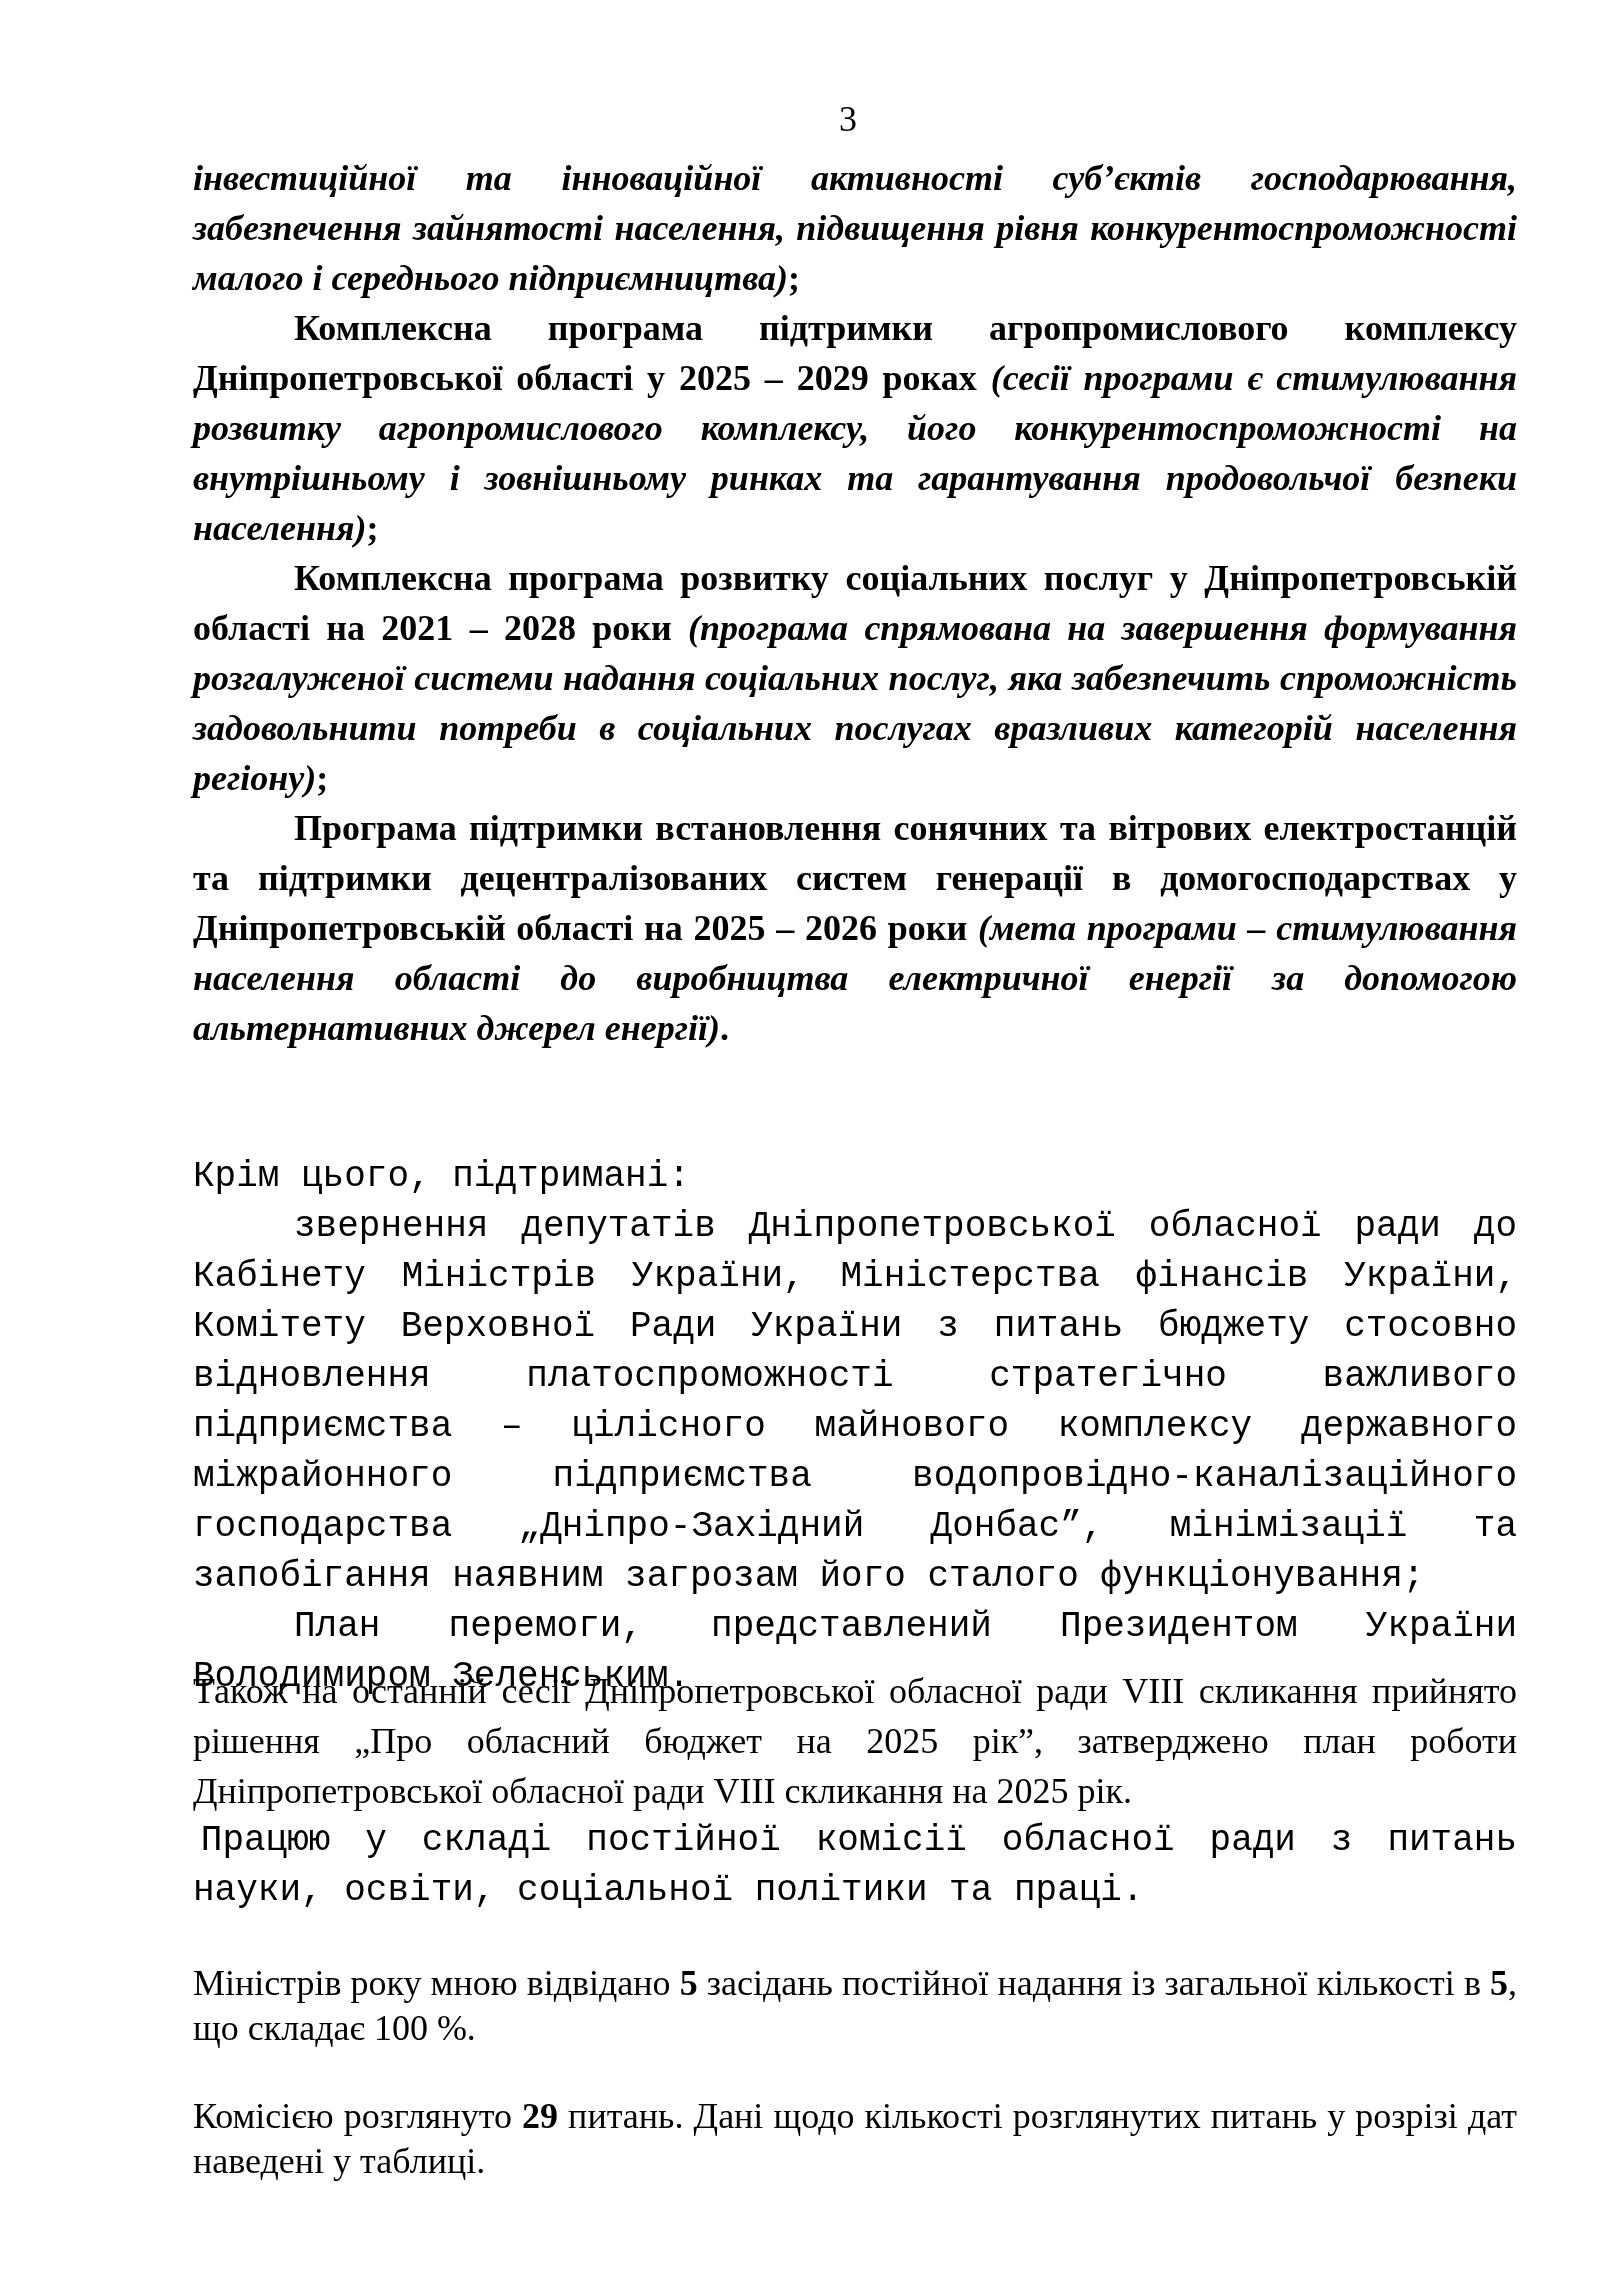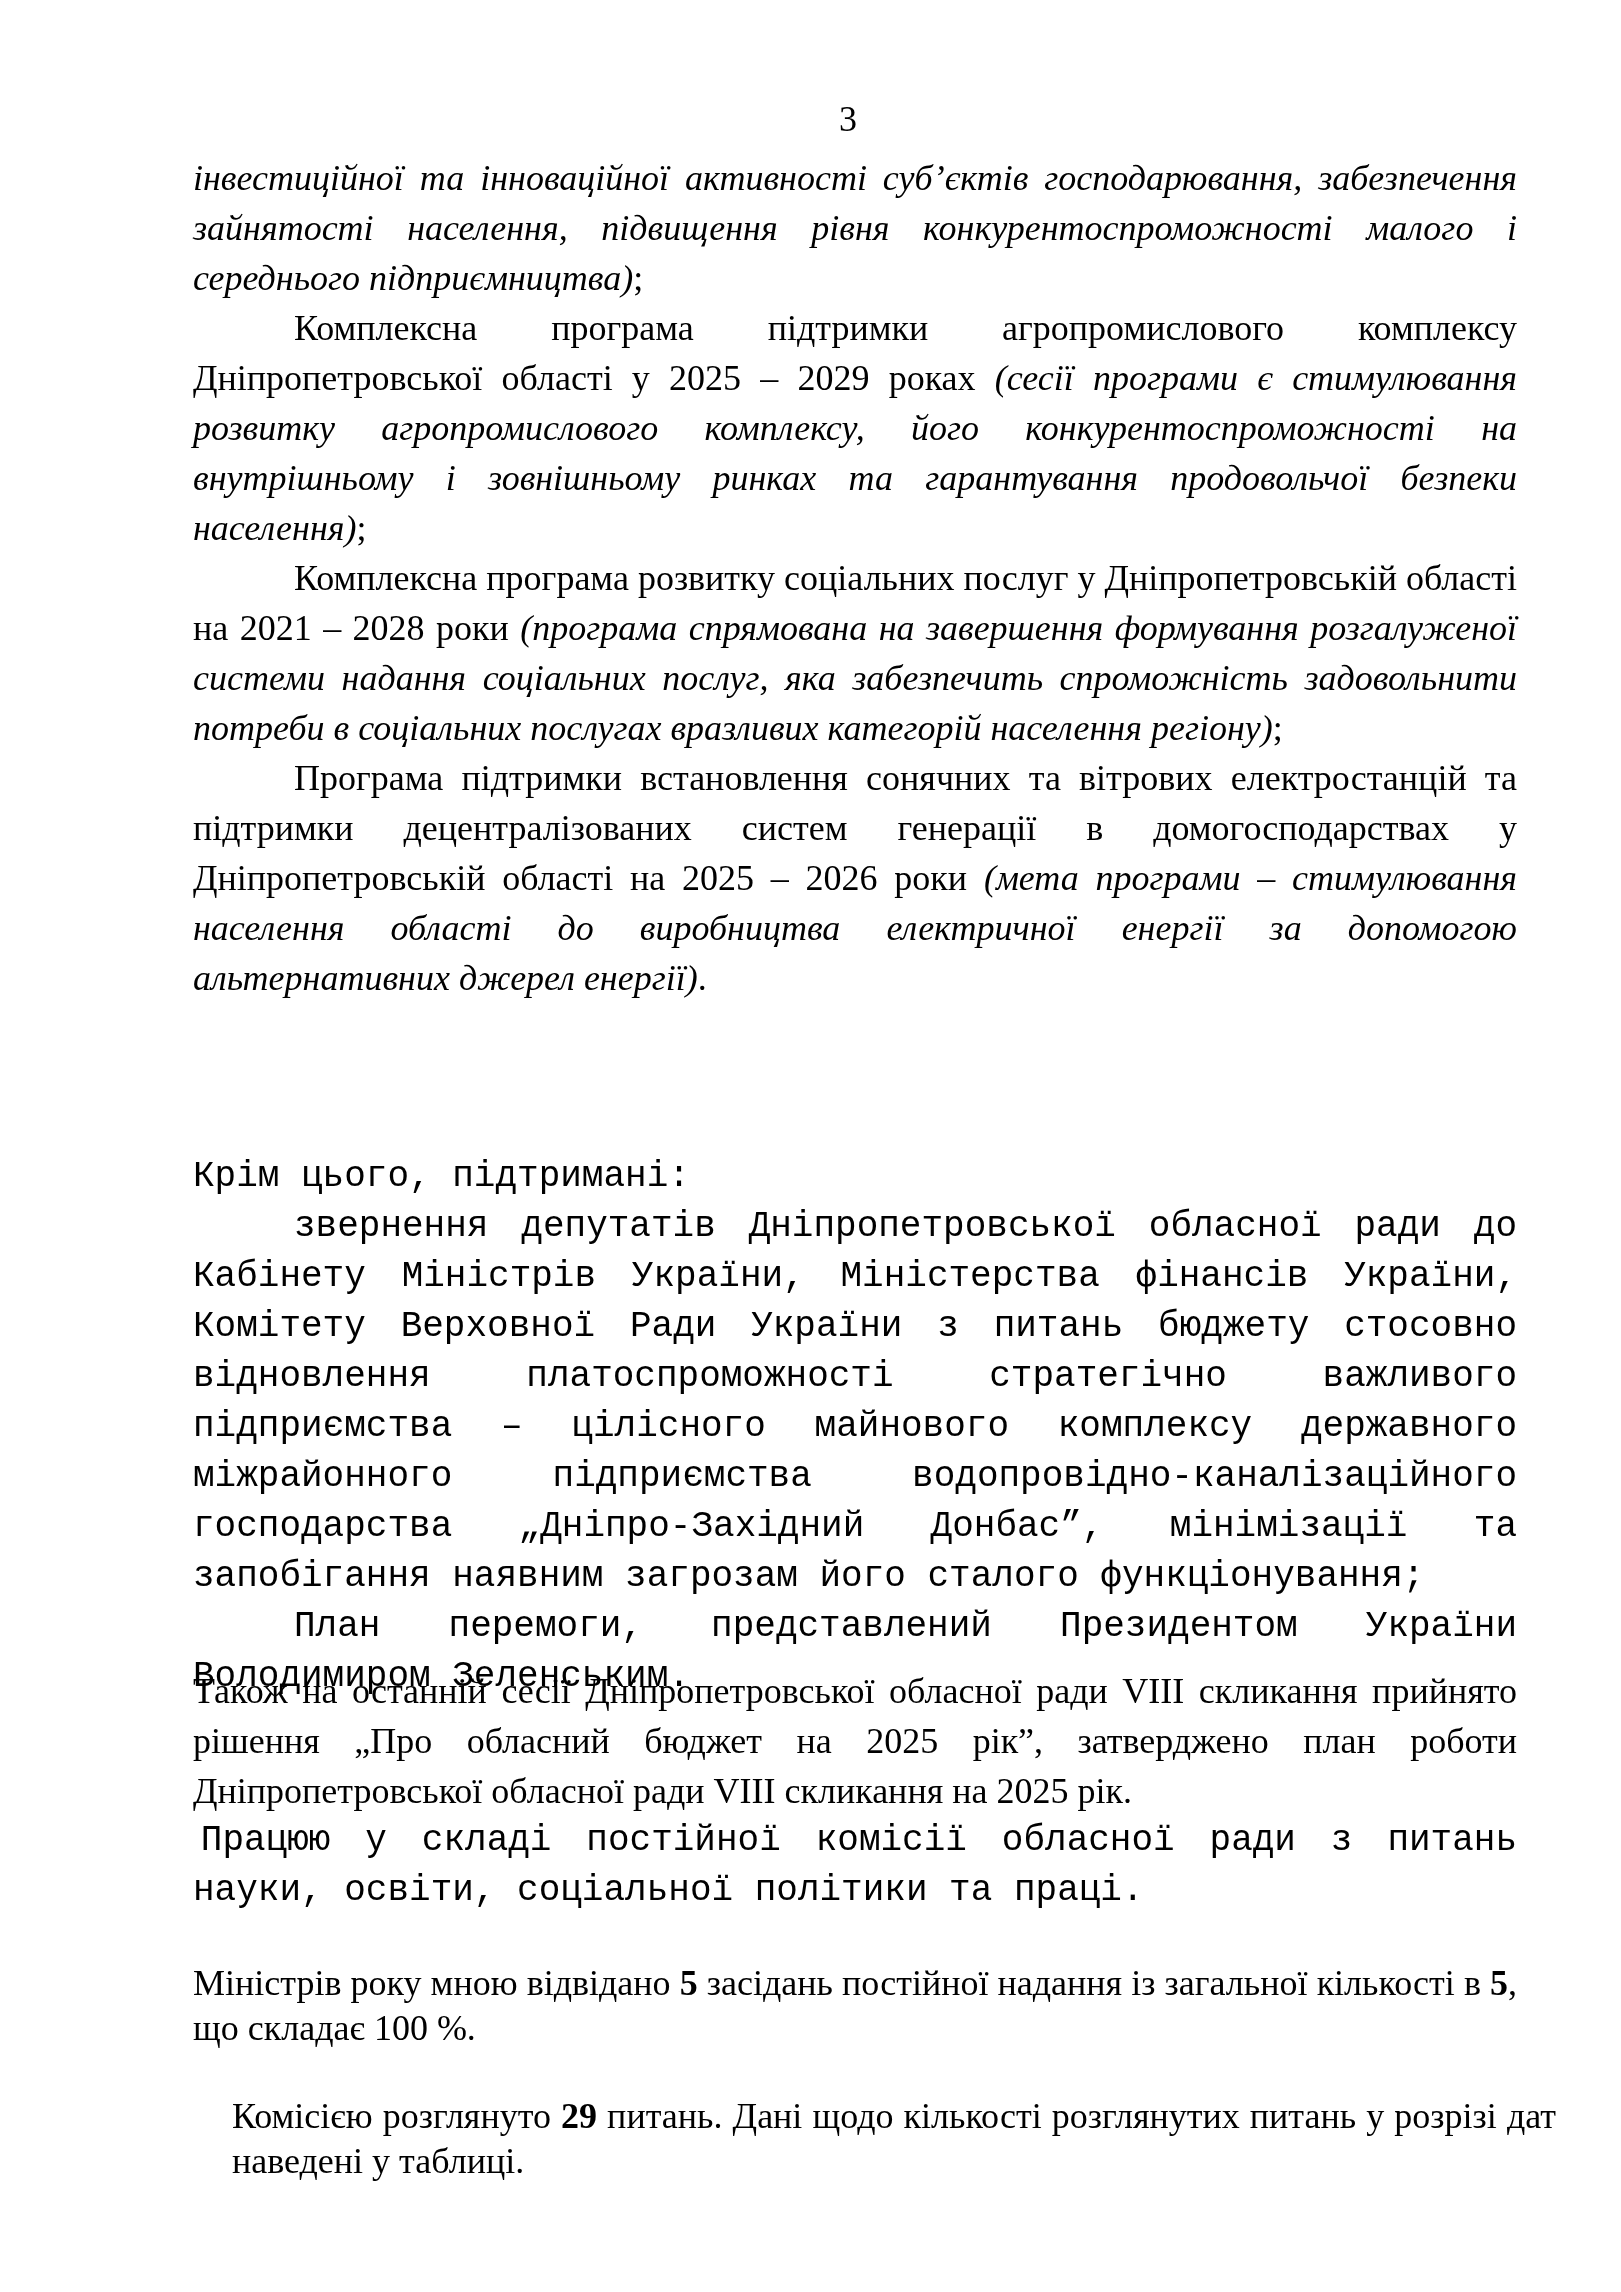--- a/index.html
+++ b/index.html
@@ -42,21 +42,21 @@
   .b { font-weight: bold; }
   .lh515 { line-height: 50px; }
   .lh47 { line-height: 45px; }
   .sp4 { text-indent: 7.8px; font-family: Liberation Mono, monospace; }
 </style>
 </head>
 <body>
 
 <div class="page-number">3</div>
 
-<div class="block lh515" style="top: 153px;">
+<div class="block lh515" style="top: 153px; font-weight: bold;">
   <p class="noindent"><span class="it">інвестиційної та інноваційної активності суб’єктів господарювання, забезпечення зайнятості населення, підвищення рівня конкурентоспроможності малого і середнього підприємництва)</span><span>;</span></p>
   <p class="indent"><span>Комплексна програма підтримки агропромислового комплексу Дніпропетровської області у 2025 – 2029 роках </span><span class="it">(сесії програми є стимулювання розвитку агропромислового комплексу, його конкурентоспроможності на внутрішньому і зовнішньому ринках та гарантування продовольчої безпеки населення)</span><span>;</span></p>
   <p class="indent"><span>Комплексна програма розвитку соціальних послуг у Дніпропетровській області на 2021 – 2028 роки </span><span class="it">(програма спрямована на завершення формування розгалуженої системи надання соціальних послуг, яка забезпечить спроможність задовольнити потреби в соціальних послугах вразливих категорій населення регіону)</span><span>;</span></p>
   <p class="indent"><span>Програма підтримки встановлення сонячних та вітрових електростанцій та підтримки децентралізованих систем генерації в домогосподарствах у Дніпропетровській області на 2025 – 2026 роки </span><span class="it">(мета програми – стимулювання населення області до виробництва електричної енергії за допомогою альтернативних джерел енергії)</span><span>.</span></p>
 </div>
 
 <div class="block lh515" style="top: 1152px; font-family: Liberation Mono, monospace;">
   <p class="noindent">Крім цього, підтримані:</p>
   <p class="indent">звернення депутатів Дніпропетровської обласної ради до Кабінету Міністрів України, Міністерства фінансів України, Комітету Верховної Ради України з питань бюджету стосовно відновлення платоспроможності стратегічно важливого підприємства – цілісного майнового комплексу державного міжрайонного підприємства водопровідно-каналізаційного господарства „Дніпро-Західний Донбас”, мінімізації та запобігання наявним загрозам його сталого функціонування;</p>
   <p class="indent">План перемоги, представлений Президентом України Володимиром Зеленським.</p>
@@ -64,16 +64,16 @@
 
 <div class="block lh515" style="top: 1666px;">
   <p class="noindent">Також на останній сесії Дніпропетровської обласної ради VIII скликання прийнято рішення „Про обласний бюджет на 2025 рік”, затверджено план роботи Дніпропетровської обласної ради VIII скликання на 2025 рік.</p>
   <p class="sp4">Працюю у складі постійної комісії обласної ради з питань науки, освіти, соціальної політики та праці.</p>
 </div>
 
 <div class="block lh47" style="top: 1961px;">
   <p class="noindent"><span>Міністрів року мною відвідано </span><span class="b">5</span><span> засідань постійної надання із загальної кількості в </span><span class="b">5</span><span>, що складає 100 %.</span></p>
 </div>
 
-<div class="block lh47" style="top: 2094px; margin-left: 39px;">
+<div class="block lh47" style="top: 2094px;">
   <p class="noindent"><span>Комісією розглянуто </span><span class="b">29</span><span> питань. Дані щодо кількості розглянутих питань у розрізі дат наведені у таблиці.</span></p>
 </div>
 
 
 </body></html>

